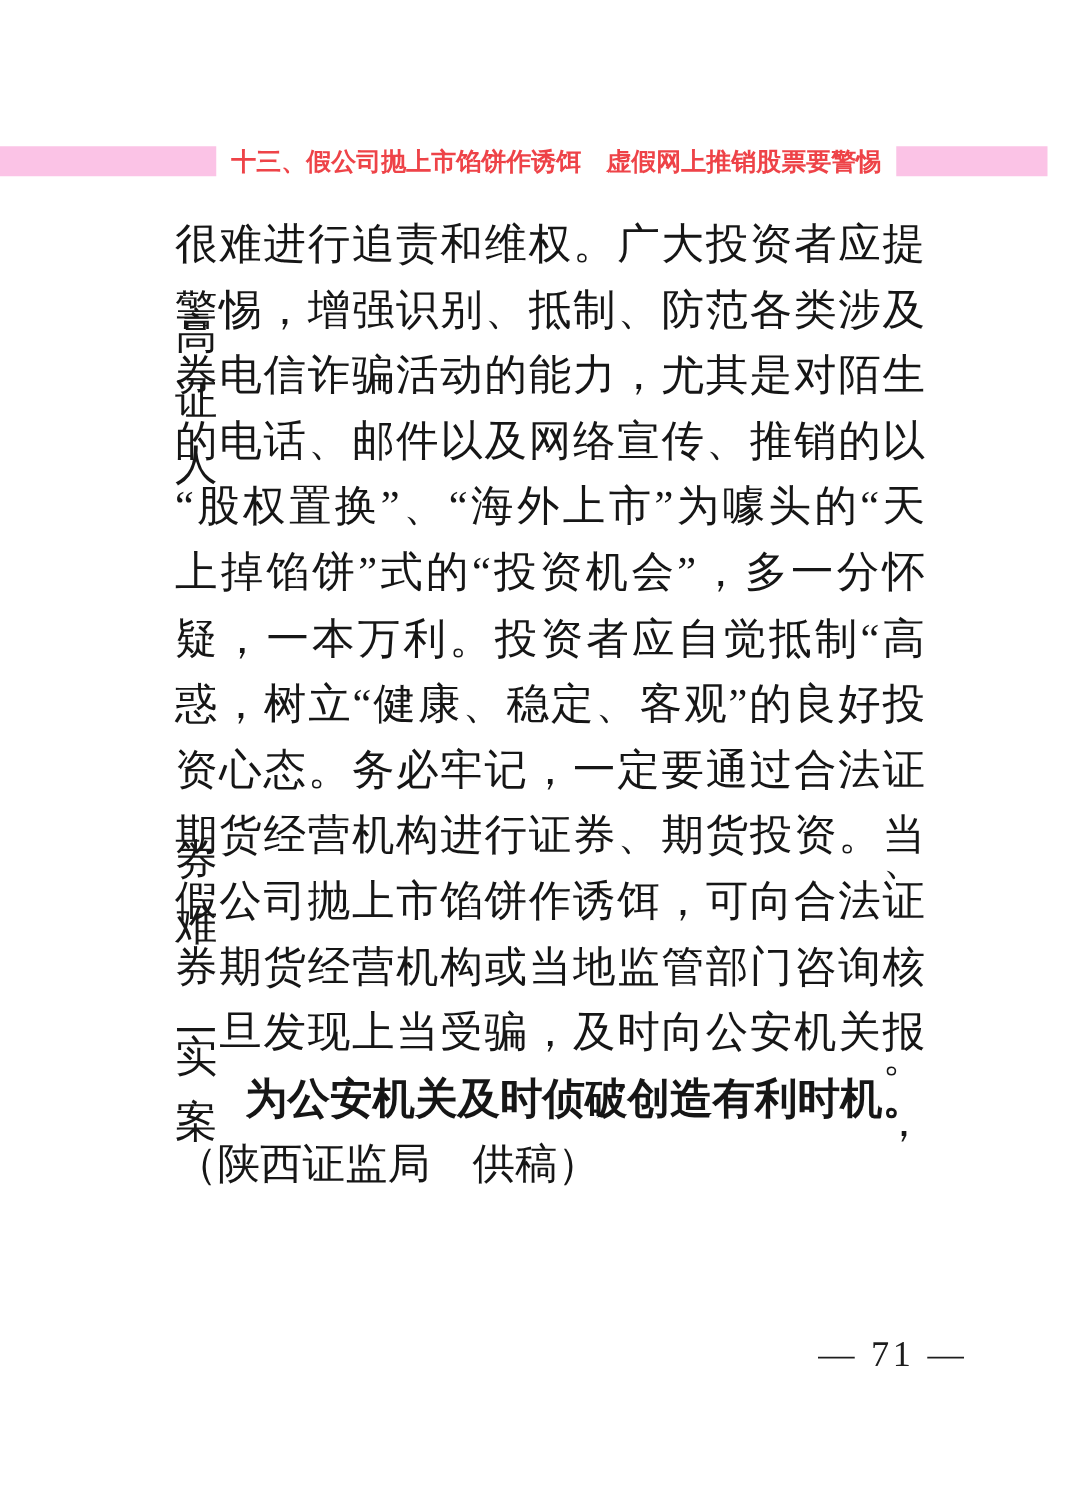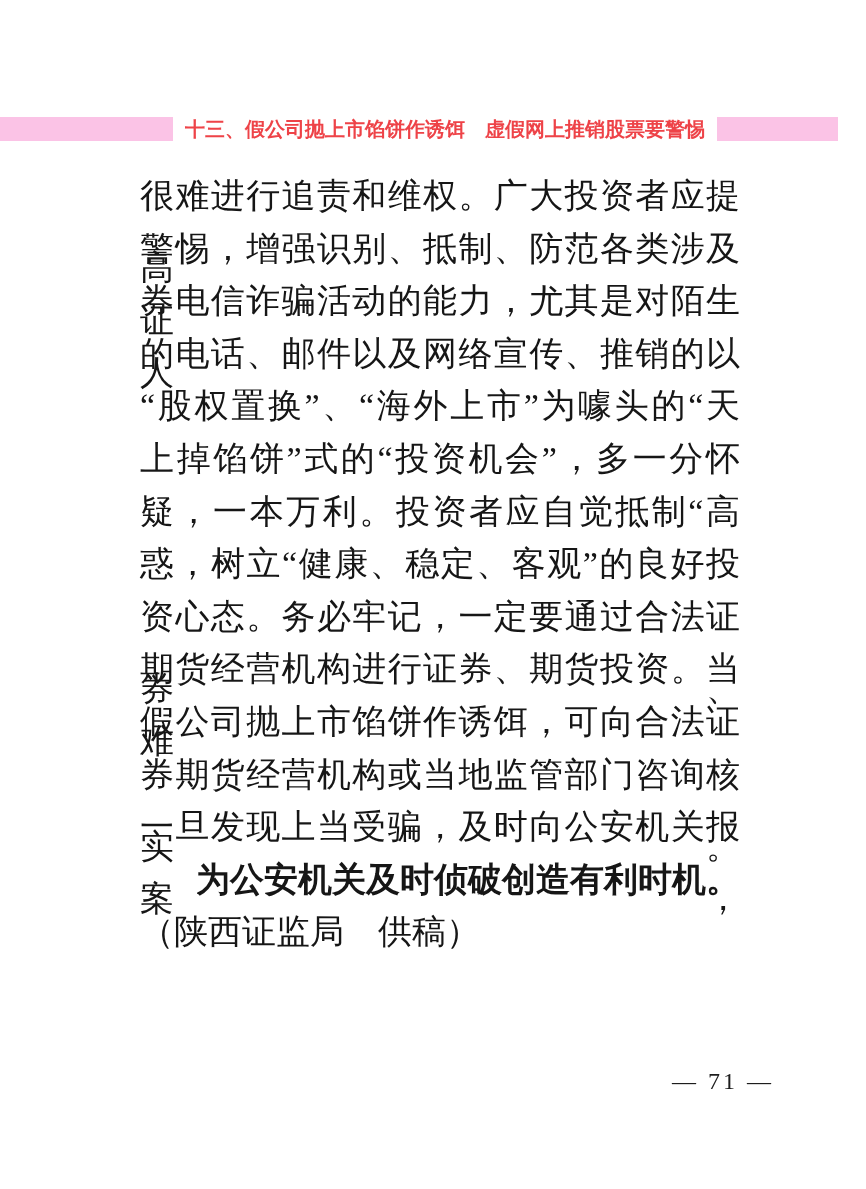--- a/index.html
+++ b/index.html
@@ -58,21 +58,21 @@
     text-align: justify;
     text-align-last: justify;
   }
   .plain { text-align: right; font-weight: bold; }
   .attrib { }
   
   .pagenum {
     position: absolute;
     top: 1068px;
     right: 92px;
-    font-size: 24px;
+    font-size: 29px;
     color: #1d1d1d;
     letter-spacing: 3px;
     white-space: nowrap;
   }
 </style>
 </head>
 <body>
 
 <div class="page">
 

